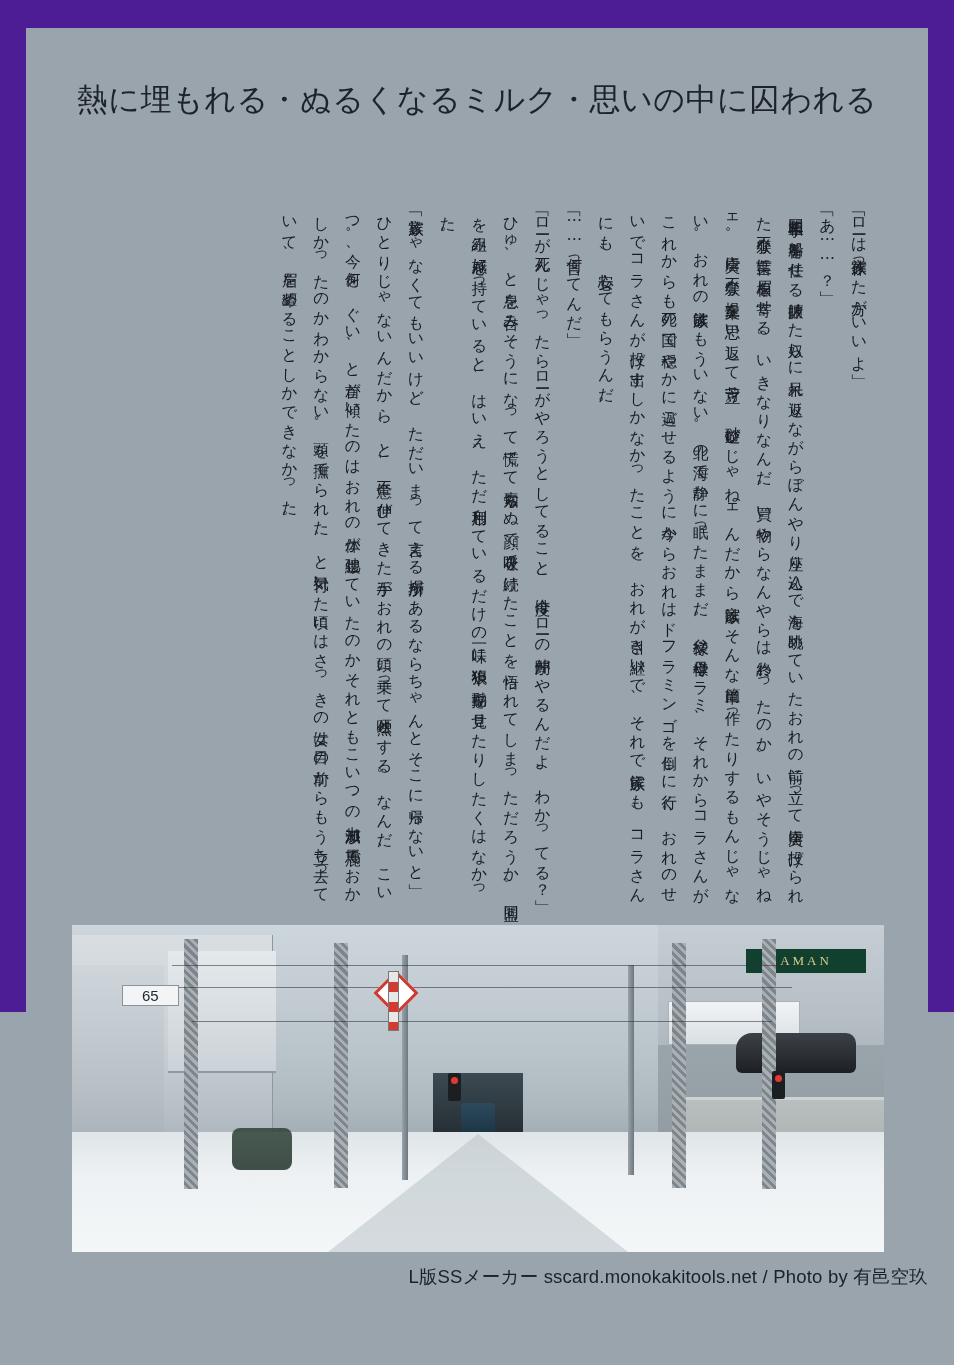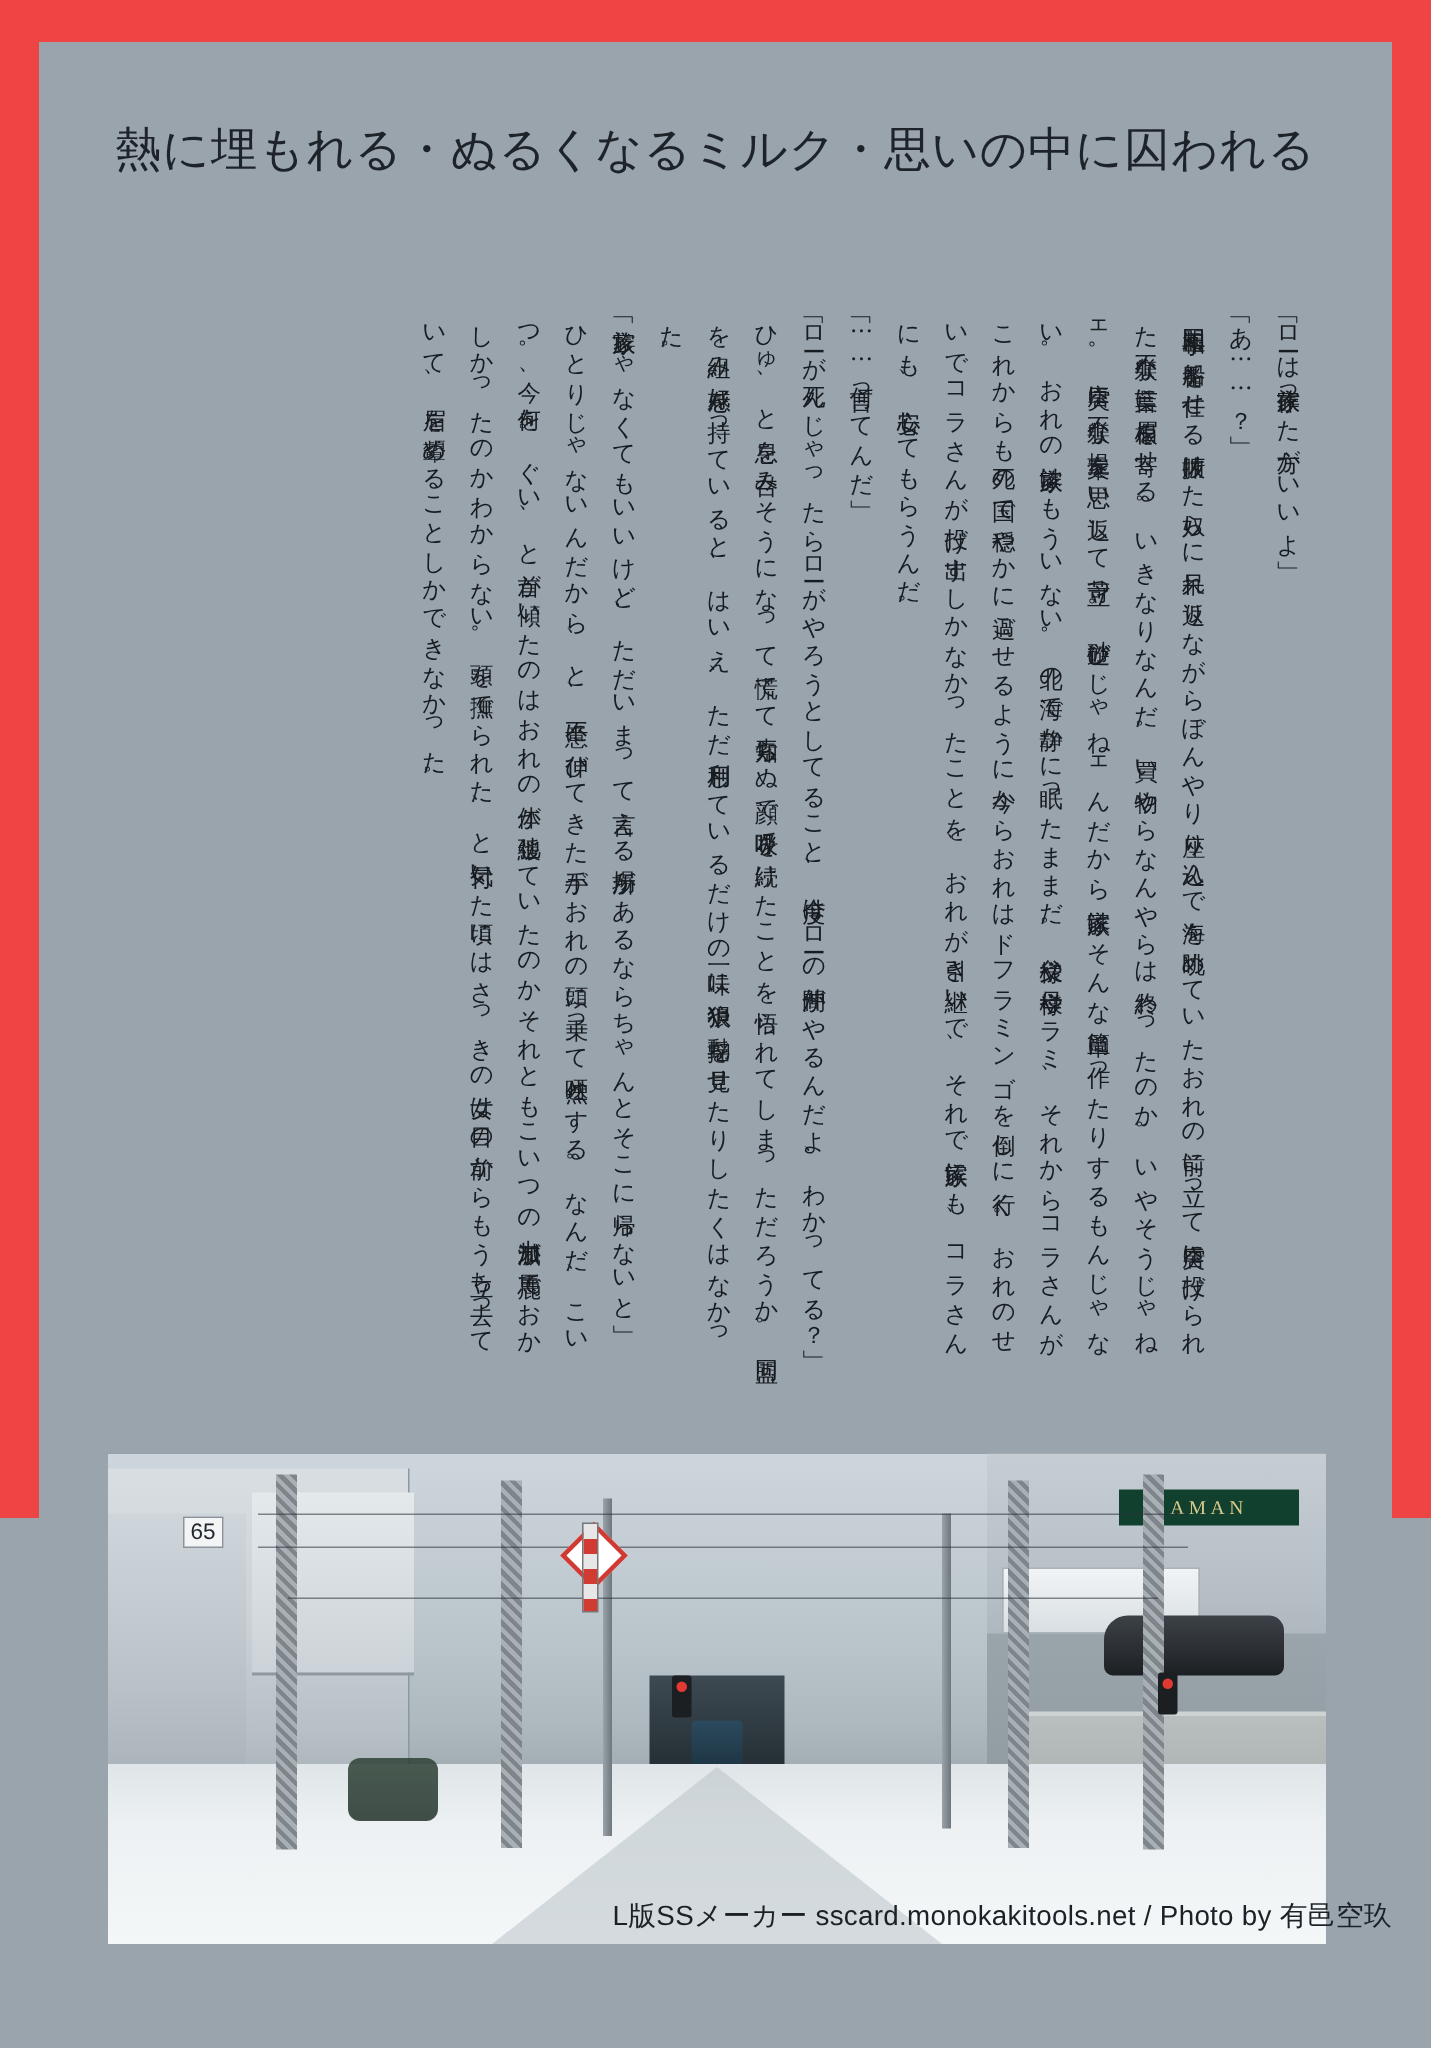--- a/index.html
+++ b/index.html
@@ -10,21 +10,21 @@
   body {
     width: 954px;
     height: 1365px;
     font-family: "Liberation Serif", "DejaVu Serif", serif;
     overflow: hidden;
   }
   .page {
     position: relative;
     width: 954px;
     height: 1012px;
-    background: #ef4444;
+    background: #4c1d95;
     box-sizing: border-box;
   }
   .card {
     position: absolute;
     left: 26px;
     top: 28px;
     width: 902px;
     height: 1310px;
     background: #9aa4ad;
     box-sizing: border-box;
@@ -85,21 +85,20 @@
 
   
   .photo-wrap {
     position: absolute;
     left: 46px;
     top: 897px;
     width: 812px;
     height: 327px;
     overflow: hidden;
     background: #6f7c85;
-    margin-top: 44px;
   }
   .photo {
     position: absolute;
     inset: 0;
     background:
       
       linear-gradient(to bottom, #cdd6dc 0%, #c3ccd3 22%, #b9c3ca 40%, #aeb8bf 55%, #9aa6ad 70%, #dfe5e8 86%, #eef2f4 100%);
   }
   
   .b-left {
@@ -226,26 +225,26 @@
     transform: rotate(45deg);
   }
   .barpost {
     position: absolute;
     width: 9px; height: 58px;
     background: repeating-linear-gradient(to bottom, #e7e7e7 0 10px, #d23b32 10px 20px);
     border: 1px solid #777;
   }
   .num-plate {
     position: absolute;
-    left: 50px; top: 42px;
+    left: 50px; top: 60px;
     background: #f2f4f5;
     color: #23292e;
     font-size: 15px;
     font-family: "Liberation Sans", sans-serif;
-    padding: 1px 4px;
+    padding: 1px 19px;
     border: 1px solid #8b9299;
   }
   .car {
     position: absolute;
     right: 28px; top: 108px;
     width: 120px; height: 40px;
     background: linear-gradient(to bottom, #3c4147 0%, #2a2e33 60%, #1c1f22 100%);
     border-radius: 16px 10px 6px 6px;
   }
   .truck {

